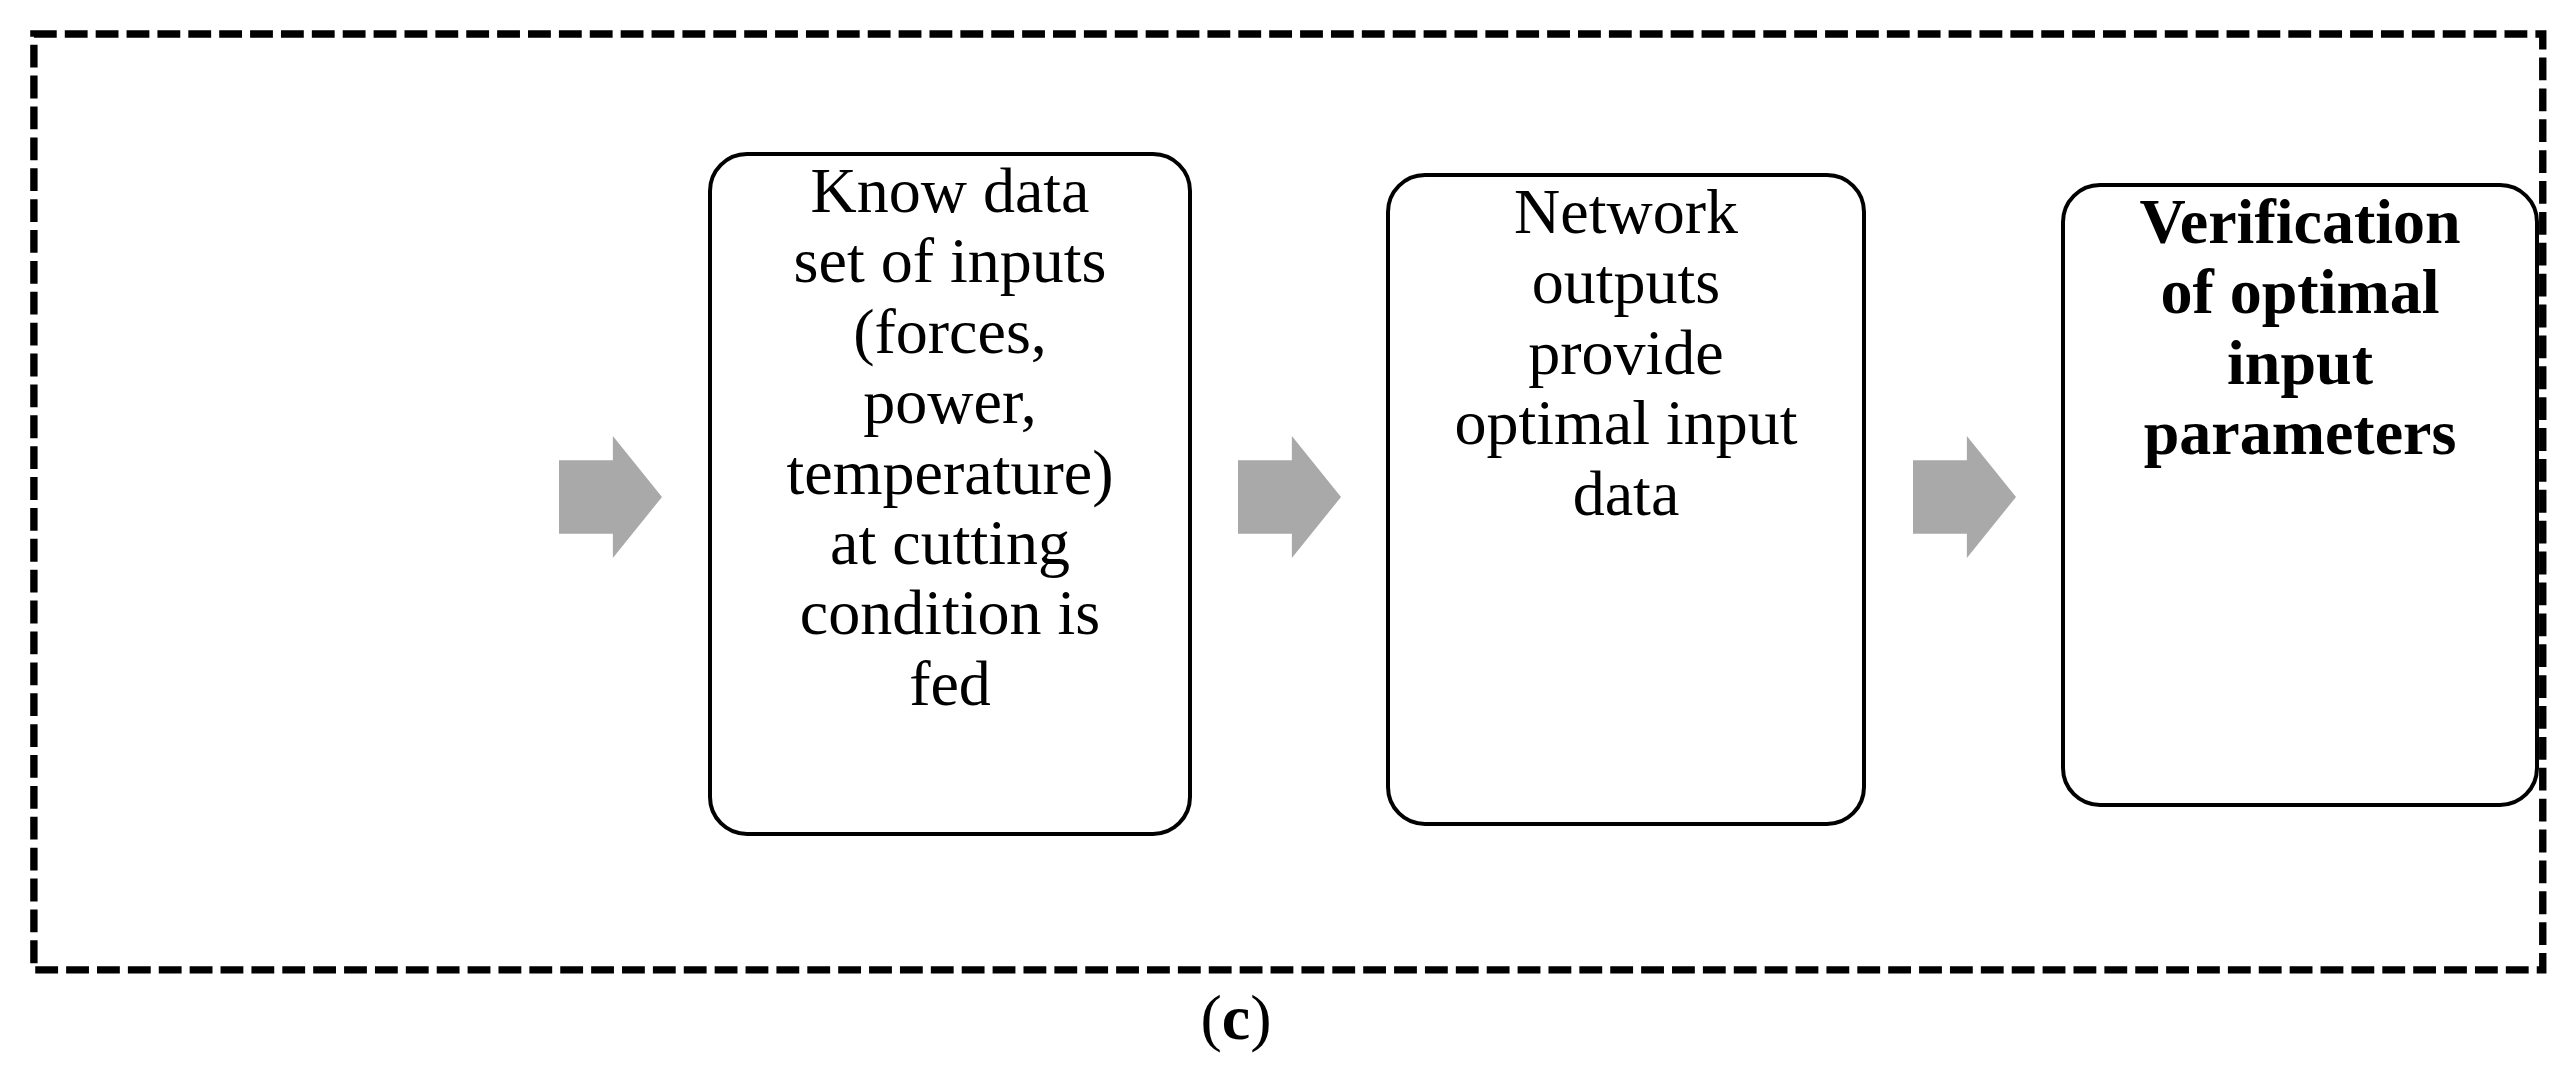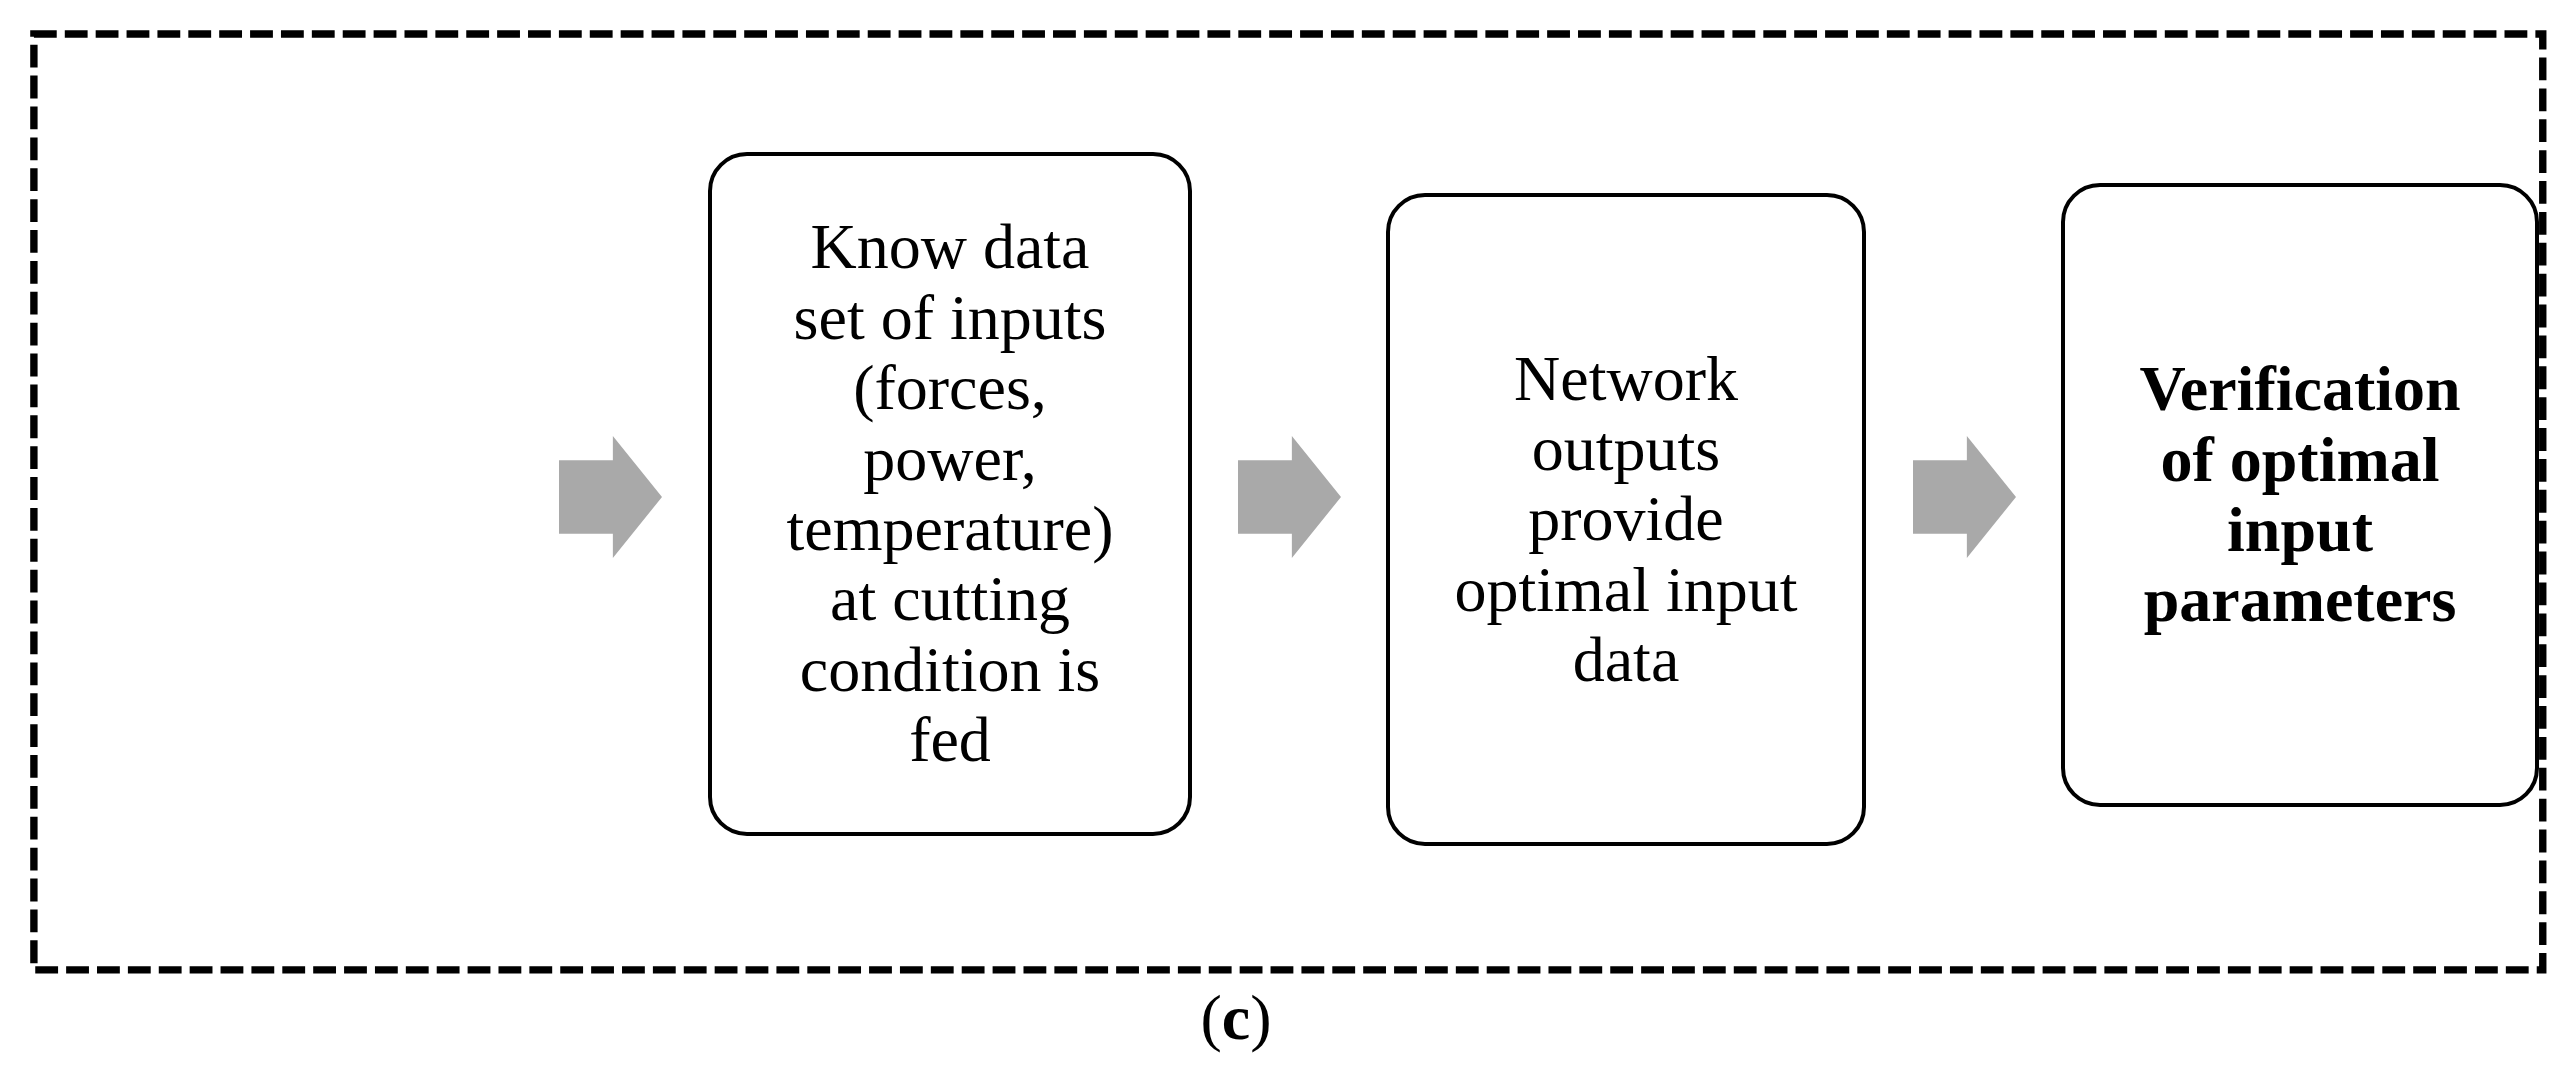--- a/index.html
+++ b/index.html
@@ -21,21 +21,21 @@
     left: 0;
     top: 0;
   }
   .flow-box {
     position: absolute;
     box-sizing: border-box;
     background: #ffffff;
     border: 4px solid #000000;
     border-radius: 39px;
     display: flex;
-    align-items: center;
+    align-items: flex-start;
     justify-content: center;
     text-align: center;
     padding: 0 5.4px;
   }
   .flow-box-text {
     white-space: pre-line;
     font-size: 64px;
     line-height: 1.1;
     color: #000000;
   }
@@ -78,21 +78,21 @@
 temperature)
 at cutting
 condition is
 fed</span>
   </div>
 
   <svg class="flow-arrow" style="left:1238px; top:436px;" width="103" height="122" viewBox="0 0 153 181" aria-hidden="true">
     <polygon points="0,36 80,36 80,0 153,90.5 80,181 80,145 0,145" fill="#a9a9a9"></polygon>
   </svg>
 
-  <div class="flow-box" style="left:1386px; top:173px; width:480px; height:653px;margin-top:20px;">
+  <div class="flow-box" style="left:1386px; top:173px; width:480px; height:653px;">
     <span class="flow-box-text">Network
 outputs
 provide
 optimal input
 data</span>
   </div>
 
   <svg class="flow-arrow" style="left:1913px; top:436px;" width="103" height="122" viewBox="0 0 153 181" aria-hidden="true">
     <polygon points="0,36 80,36 80,0 153,90.5 80,181 80,145 0,145" fill="#a9a9a9"></polygon>
   </svg>

